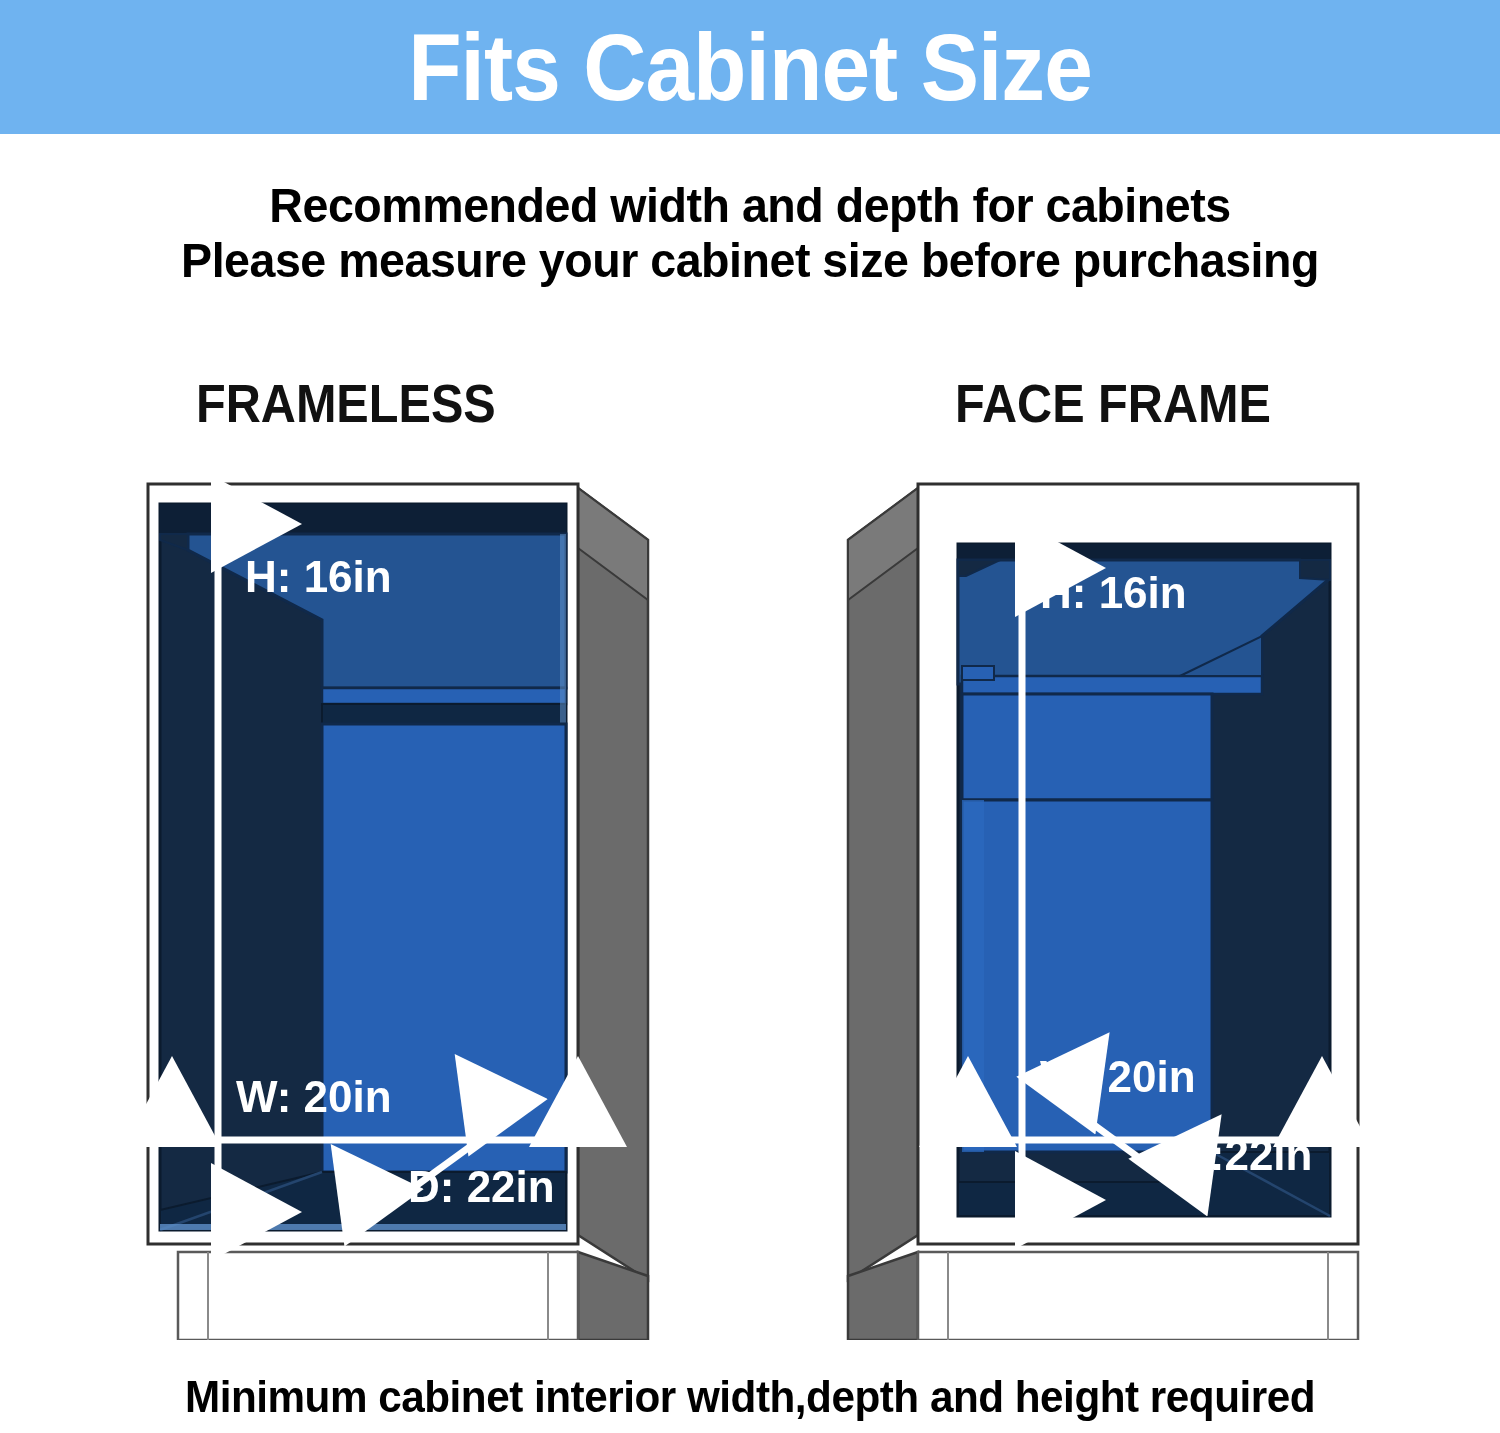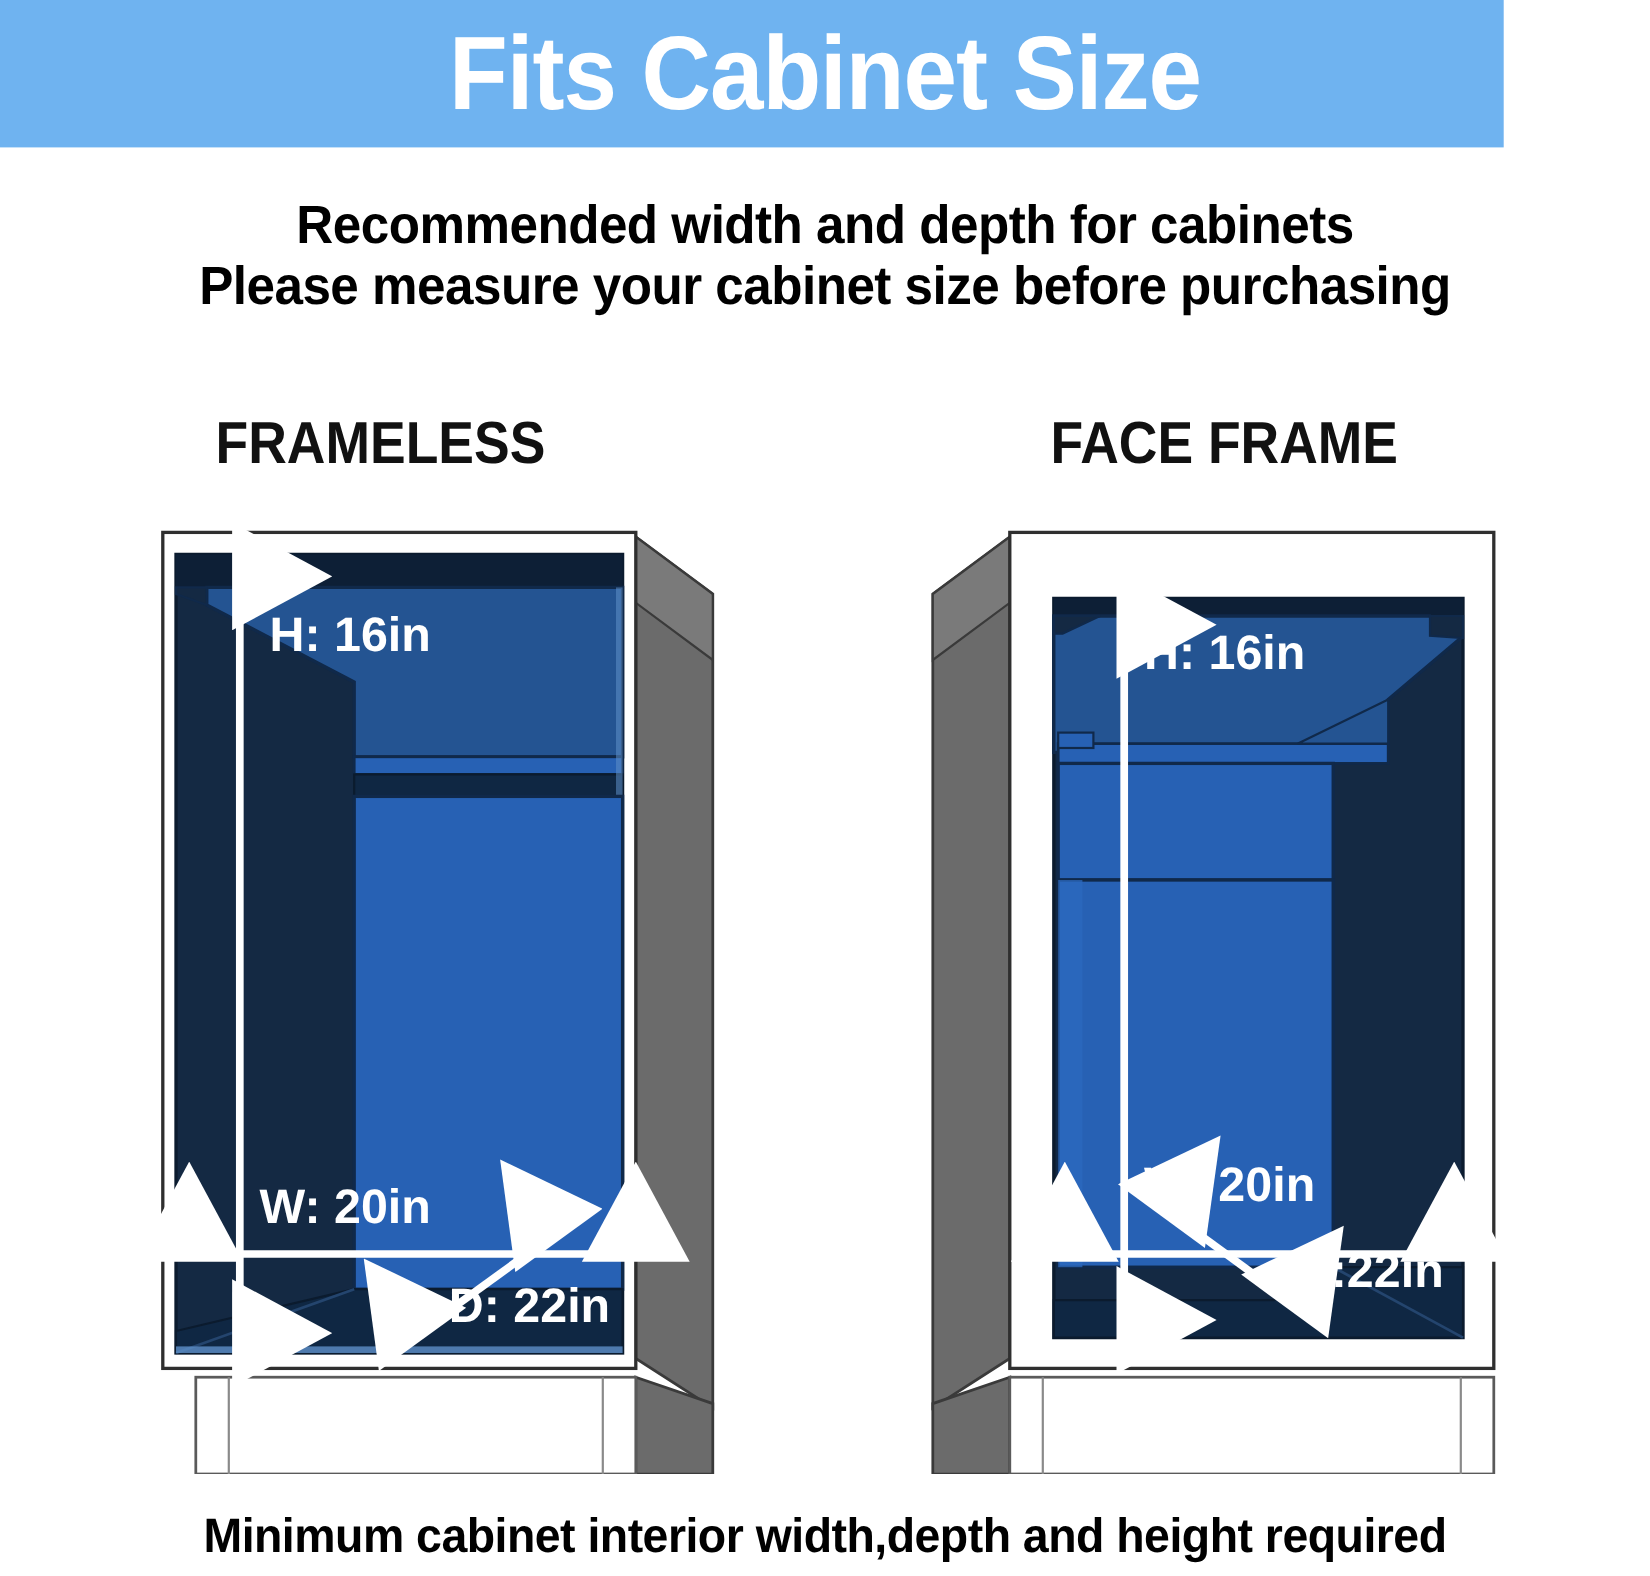--- a/index.html
+++ b/index.html
@@ -16,21 +16,21 @@
     height: 1433px;
     background: #ffffff;
     overflow: hidden;
   }
 
   
   #banner {
     position: absolute;
     left: 0;
     top: 0;
-    width: 1367px;
+    width: 1500px;
     height: 134px;
     background: #6FB3F0;
   }
   #banner-title {
     position: absolute;
     left: 0;
     top: 0;
     width: 1500px;
     height: 134px;
     display: flex;

